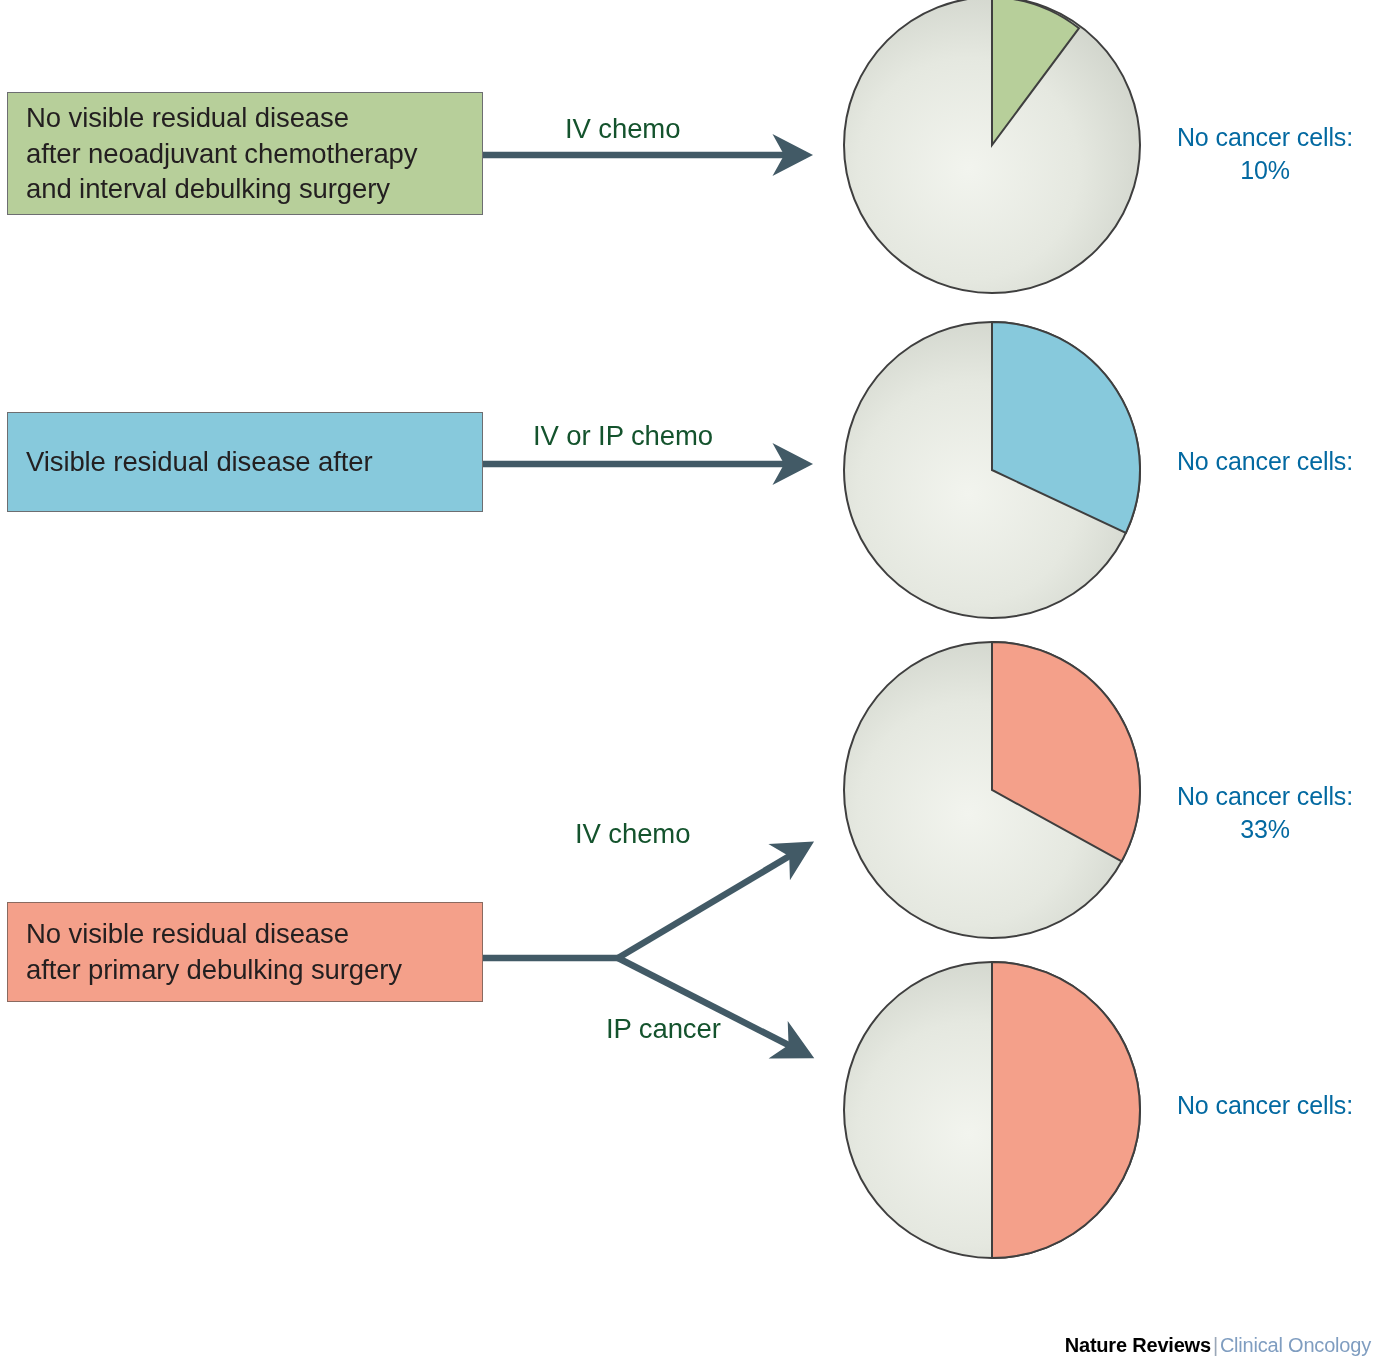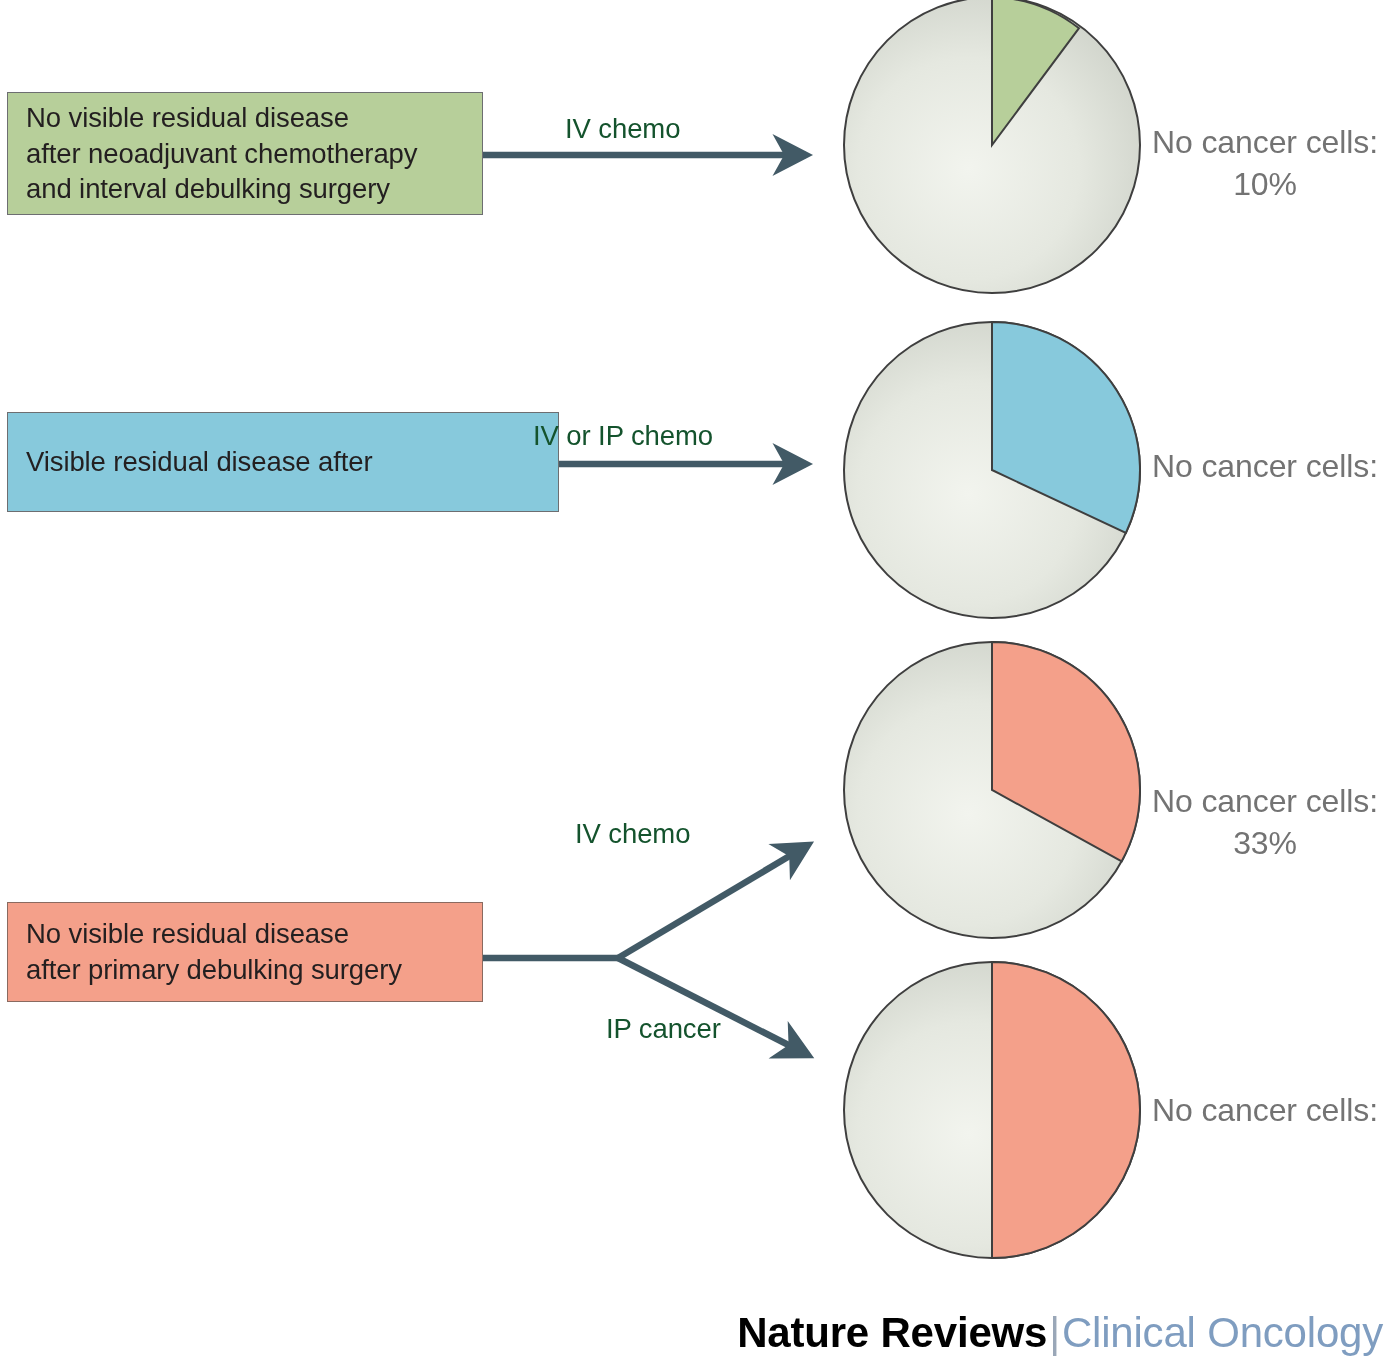--- a/index.html
+++ b/index.html
@@ -36,57 +36,57 @@
     justify-content: center;
     padding: 12px 18px;
     font-size: 27.5px;
     line-height: 1.30;
     letter-spacing: -0.1px;
     color: #231f20;
   }
   .cat-box .line { display: block; white-space: nowrap; }
 
   #box-green  { left: 7px;  top: 92px;  width: 476px; height: 123px; }
-  #box-blue   { left: 7px;  top: 412px; width: 552px; height: 100px; }
+  #box-blue   { left: 7px;  top: 412px; width: 476px; height: 100px; }
   #box-salmon { left: 7px;  top: 902px; width: 476px; height: 100px; }
 
   
   .arrow-label {
     position: absolute;
     font-size: 27.5px;
     color: #14532d;
     white-space: nowrap;
     letter-spacing: -0.1px;
   }
   #lbl-ivchemo-1 { left: 565px; top: 113px; }
   #lbl-ivipchemo { left: 533px; top: 420px; }
   #lbl-ivchemo-2 { left: 575px; top: 818px; }
   #lbl-ipchemo   { left: 606px; top: 1013px; }
 
   
   .result-label {
     position: absolute;
     width: 260px;
     text-align: center;
-    font-size: 32px;
+    font-size: 25px;
     line-height: 1.32;
-    color: #737373;
+    color: #0369a1;
     letter-spacing: -0.1px;
   }
   #res-1 { left: 1135px; top: 121px; }
   #res-2 { left: 1135px; top: 445px; }
   #res-3 { left: 1135px; top: 780px; }
   #res-4 { left: 1135px; top: 1089px; }
 
   
   #footer-brand {
     position: absolute;
-    right: 12px;
+    right: 24px;
     bottom: 8px;
-    font-size: 42px;
+    font-size: 20px;
     white-space: nowrap;
     letter-spacing: -0.2px;
     margin-top: 48px;
   }
   #footer-brand .brand-main {
     font-weight: bold;
     color: #000000;
   }
   #footer-brand .brand-sep {
     color: #9aa7b8;

